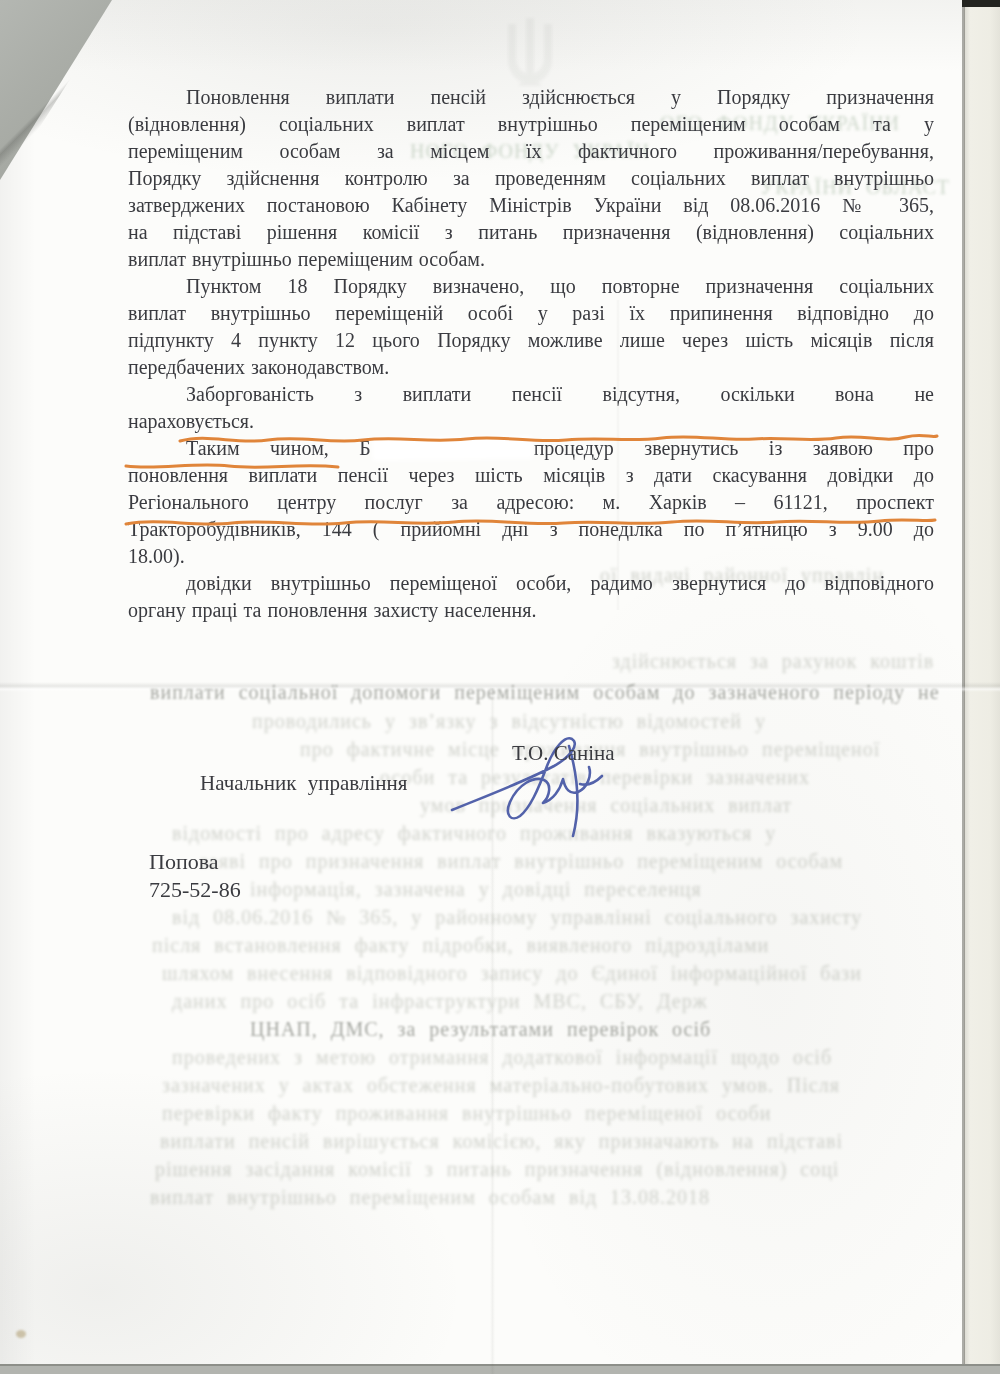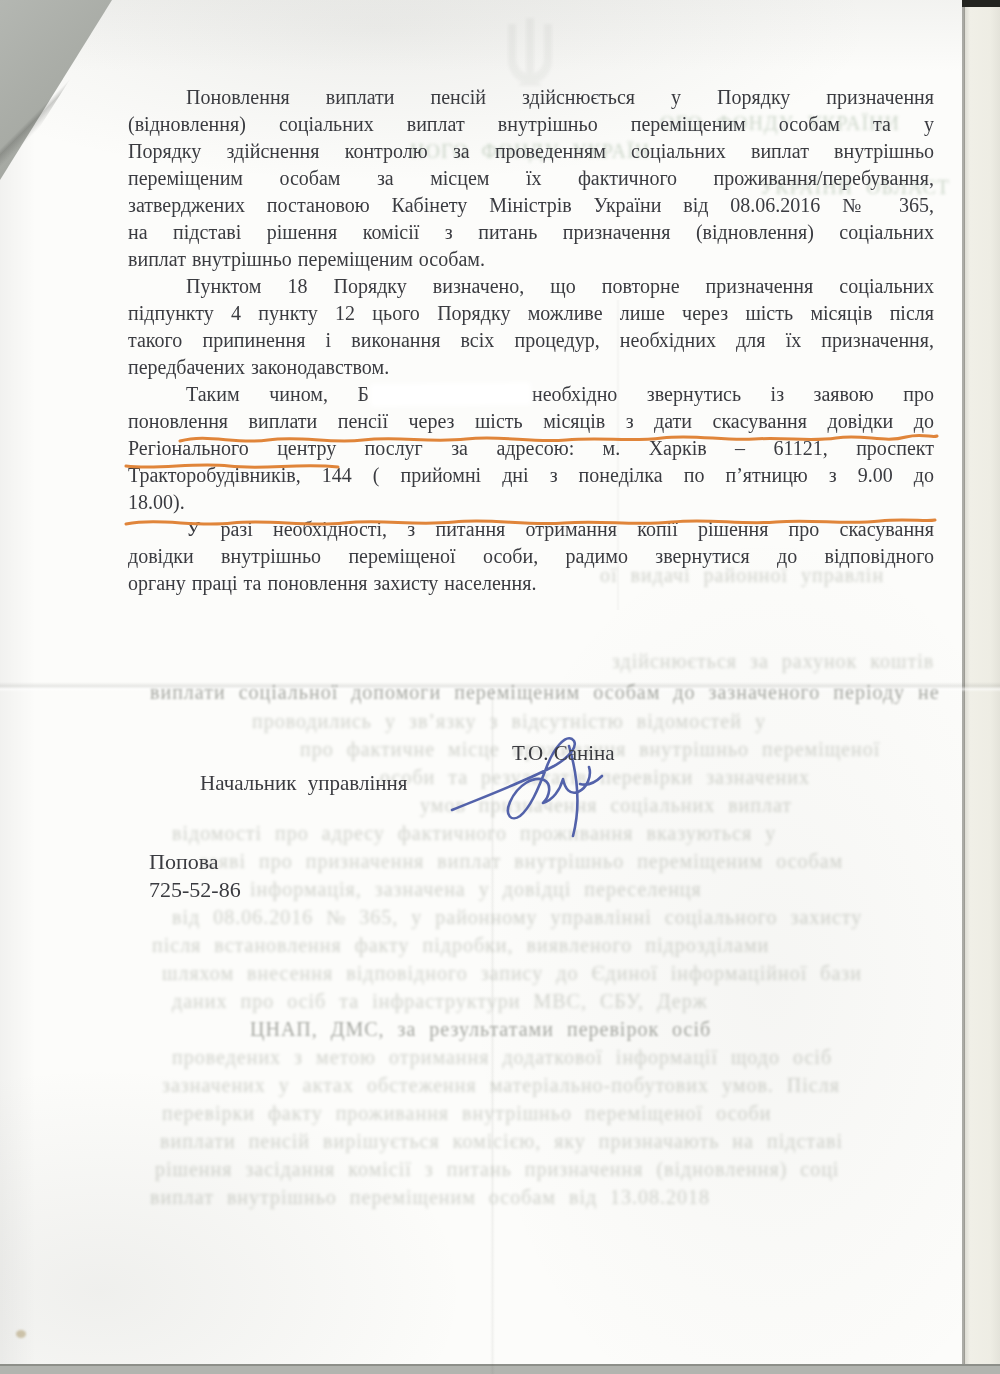--- a/index.html
+++ b/index.html
@@ -139,45 +139,48 @@
       <div class="bleed-line" style="left: 162px; top: 1102px; width: 760px;">перевірки факту проживання внутрішньо переміщеної особи</div>
       <div class="bleed-line" style="left: 160px; top: 1130px; width: 740px;">виплати пенсій вирішується комісією, яку призначають на підставі</div>
       <div class="bleed-line" style="left: 155px; top: 1158px; width: 730px;">рішення засідання комісії з питань призначення (відновлення) соці</div>
       <div class="bleed-line" style="left: 150px; top: 1186px; width: 640px;">виплат внутрішньо переміщеним особам від 13.08.2018</div>
     </div>
 
   <div class="content">
     <div class="para indent-first">
         <div class="tline">Поновлення виплати пенсій здійснюється у Порядку призначення</div>
         <div class="tline">(відновлення) соціальних виплат внутрішньо переміщеним особам та у</div>
+        <div class="tline">переміщеним особам за місцем їх фактичного проживання/перебування,</div>
         <div class="tline">Порядку здійснення контролю за проведенням соціальних виплат внутрішньо</div>
-        <div class="tline">переміщеним особам за місцем їх фактичного проживання/перебування,</div>
         <div class="tline">затверджених постановою Кабінету Міністрів України від 08.06.2016 № 365,</div>
         <div class="tline">на підставі рішення комісії з питань призначення (відновлення) соціальних</div>
         <div class="tline tline-last">виплат внутрішньо переміщеним особам.</div>
       </div>
     <div class="para indent-first">
         <div class="tline">Пунктом 18 Порядку визначено, що повторне призначення соціальних</div>
+        <div class="tline">виплат внутрішньо переміщеній особі у разі їх припинення відповідно до</div>
         <div class="tline">підпункту 4 пункту 12 цього Порядку можливе лише через шість місяців після</div>
-        <div class="tline">такого припинення і виконання всіх процедур, необхідних для їх призначення,</div>
         <div class="tline tline-last">передбачених законодавством.</div>
+      </div>
+    <div class="para indent-first">
+        <div class="tline">Заборгованість з виплати пенсії відсутня, оскільки вона не</div>
+        <div class="tline tline-last">нараховується.</div>
       </div>
     <div class="para">
       <div class="tline-manual">
-        <span>Таким чином, Б</span><span class="redaction"></span><span>необхідно звернутись із заявою про</span>
+        <span>Таким чином, Б</span><span class="redaction"></span><span>процедур звернутись із заявою про</span>
       </div>
       <div>
           <div class="tline">поновлення виплати пенсії через шість місяців з дати скасування довідки до</div>
           <div class="tline">Регіонального центру послуг за адресою: м. Харків – 61121, проспект</div>
           <div class="tline">Тракторобудівників, 144 ( прийомні дні з понеділка по п’ятницю з 9.00 до</div>
           <div class="tline tline-last">18.00).</div>
         </div>
     </div>
     <div class="para indent-first">
-        <div class="tline">У разі необхідності, з питання отримання копії рішення про скасування</div>
         <div class="tline">довідки внутрішньо переміщеної особи, радимо звернутися до відповідного</div>
         <div class="tline tline-last">органу праці та поновлення захисту населення.</div>
       </div>
   </div>
 
   <svg class="underline-svg" style="left:178px; top:429px;" width="762" height="20" viewBox="0 0 762 20">
     <path d="M2,12 C30,4 58,16 90,11 C122,6 150,15 185,11 C220,7 252,14 288,10 C324,6 352,14 388,11 C424,8 452,13 484,9 C516,5 544,12 576,10 C608,8 632,13 658,9 C686,5 706,14 728,8 C744,4 754,9 759,7" fill="none" stroke="#e0853a" stroke-width="3" stroke-linecap="round"></path>
   </svg>
   <svg class="underline-svg" style="left:124px; top:459px;" width="218" height="14" viewBox="0 0 218 14">
     <path d="M2,7 C35,11 70,3 105,7 C140,11 175,4 214,8" fill="none" stroke="#e0853a" stroke-width="3" stroke-linecap="round"></path>

